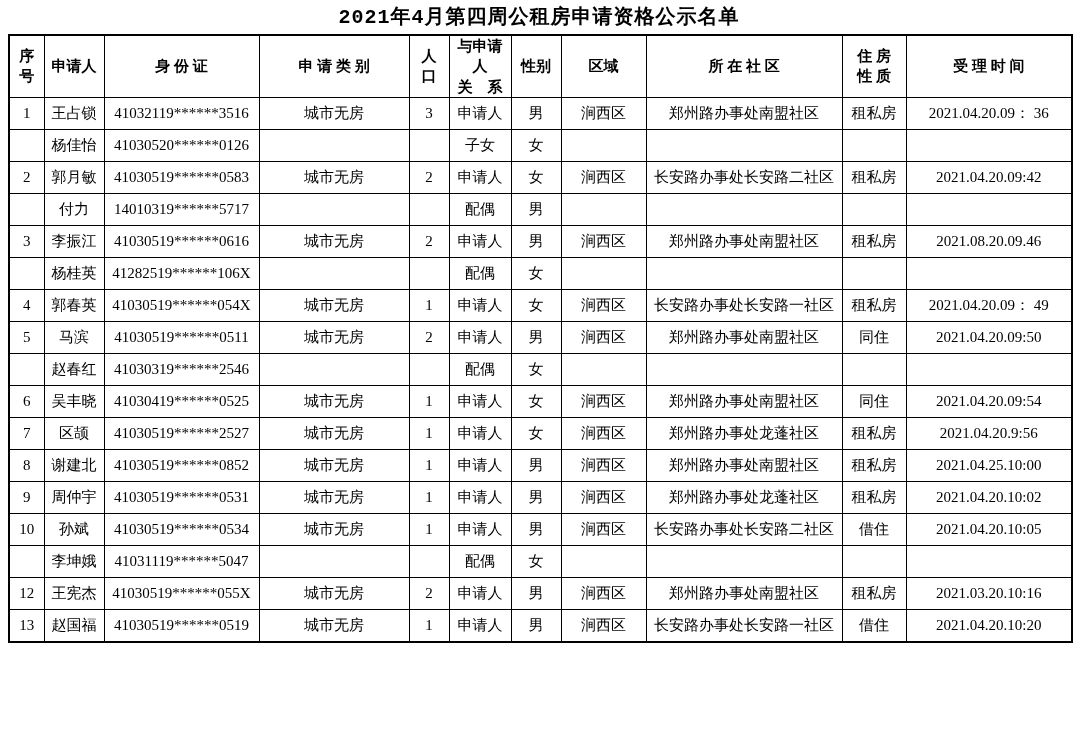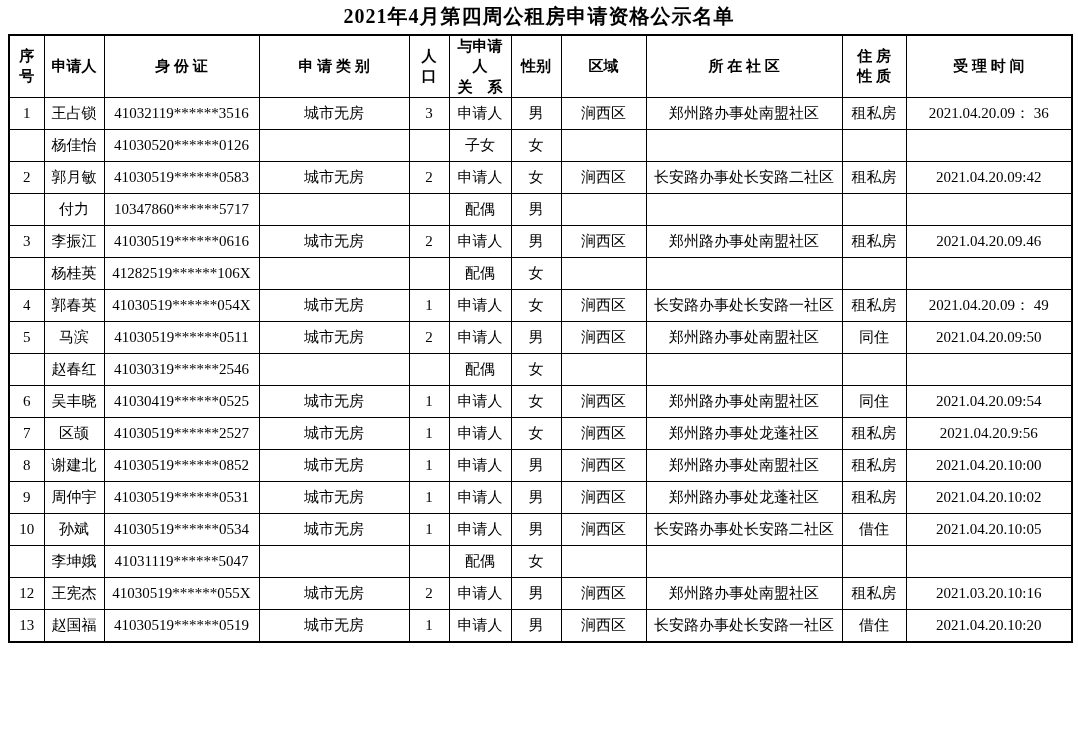--- a/index.html
+++ b/index.html
@@ -15,21 +15,21 @@
     height: 733px;
     background: #ffffff;
     overflow: hidden;
   }
   .doc-title {
     margin: 3px 0 4px 0;
     text-align: center;
     font-size: 20px;
     font-weight: bold;
     letter-spacing: 1px;
-    font-family: Liberation Serif, serif;
+    font-family: Liberation Mono, monospace;
   }
   table.roster {
     table-layout: fixed;
     border-collapse: collapse;
     margin-left: 8px;
     width: 1063px;
     border: 2px solid #000000;
   }
   table.roster th, table.roster td {
     border: 1px solid #000000;
@@ -128,42 +128,42 @@
           <td class="col-rel">申请人</td>
           <td class="col-gender">女</td>
           <td class="col-district">涧西区</td>
           <td class="col-community">长安路办事处长安路二社区</td>
           <td class="col-housing">租私房</td>
           <td class="col-time">2021.04.20.09:42</td>
         </tr>
         <tr>
           <td class="col-seq"></td>
           <td class="col-name">付力</td>
-          <td class="col-id">10347860******5717</td>
+          <td class="col-id">14010319******5717</td>
           <td class="col-type"></td>
           <td class="col-pop"></td>
           <td class="col-rel">配偶</td>
           <td class="col-gender">男</td>
           <td class="col-district"></td>
           <td class="col-community"></td>
           <td class="col-housing"></td>
           <td class="col-time"></td>
         </tr>
         <tr>
           <td class="col-seq">3</td>
           <td class="col-name">李振江</td>
           <td class="col-id">41030519******0616</td>
           <td class="col-type">城市无房</td>
           <td class="col-pop">2</td>
           <td class="col-rel">申请人</td>
           <td class="col-gender">男</td>
           <td class="col-district">涧西区</td>
           <td class="col-community">郑州路办事处南盟社区</td>
           <td class="col-housing">租私房</td>
-          <td class="col-time">2021.04.20.09.46</td>
+          <td class="col-time">2021.08.20.09.46</td>
         </tr>
         <tr>
           <td class="col-seq"></td>
           <td class="col-name">杨桂英</td>
           <td class="col-id">41282519******106X</td>
           <td class="col-type"></td>
           <td class="col-pop"></td>
           <td class="col-rel">配偶</td>
           <td class="col-gender">女</td>
           <td class="col-district"></td>
@@ -240,21 +240,21 @@
           <td class="col-seq">8</td>
           <td class="col-name">谢建北</td>
           <td class="col-id">41030519******0852</td>
           <td class="col-type">城市无房</td>
           <td class="col-pop">1</td>
           <td class="col-rel">申请人</td>
           <td class="col-gender">男</td>
           <td class="col-district">涧西区</td>
           <td class="col-community">郑州路办事处南盟社区</td>
           <td class="col-housing">租私房</td>
-          <td class="col-time">2021.04.20.10:00</td>
+          <td class="col-time">2021.04.25.10:00</td>
         </tr>
         <tr>
           <td class="col-seq">9</td>
           <td class="col-name">周仲宇</td>
           <td class="col-id">41030519******0531</td>
           <td class="col-type">城市无房</td>
           <td class="col-pop">1</td>
           <td class="col-rel">申请人</td>
           <td class="col-gender">男</td>
           <td class="col-district">涧西区</td>

